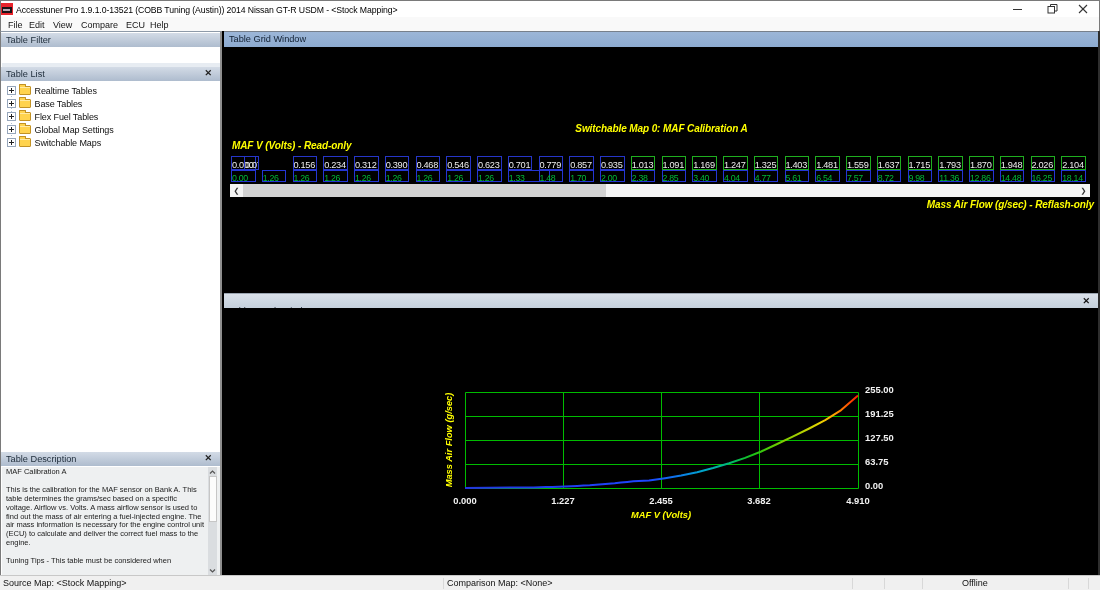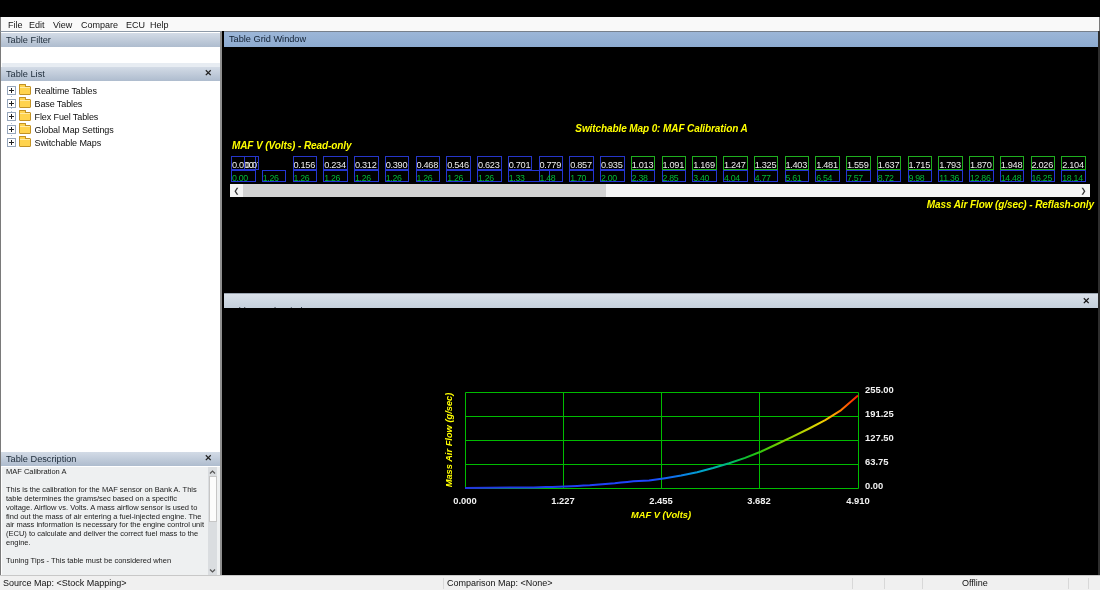--- a/index.html
+++ b/index.html
@@ -44,20 +44,31 @@
 .plus:after{content:"";position:absolute;left:3px;top:1px;width:1px;height:5px;background:#222;}
 .tlabel{position:absolute;left:33.5px;top:1.5px;font-size:9px;letter-spacing:-0.1px;color:#101010;}
 .folder{position:absolute;left:18px;top:2px;width:12px;height:9px;background:#ffd34e;border:1px solid #c29225;border-radius:1px;box-shadow:inset 0 1px 0 #ffeaa4;}
 .folder:before{content:"";position:absolute;left:-1px;top:-3px;width:5px;height:2px;background:#ffd34e;border:1px solid #c29225;border-bottom:none;border-radius:1px 1px 0 0;}
 
 #descbody{position:absolute;left:1px;top:435px;width:218px;height:109px;background:#eef0f1;font-size:7.5px;line-height:8.9px;color:#1a1a1a;letter-spacing:0px;}
 #descscroll{position:absolute;right:3px;top:0px;width:9px;height:109px;background:#dadde0;}
 </style></head>
 <body>
 <div id="win">
+  <div id="titlebar">
+    <div id="appicon"></div>
+    <div id="title">Accesstuner Pro 1.9.1.0-13521 (COBB Tuning (Austin)) 2014 Nissan GT-R USDM  -  &lt;Stock Mapping&gt;</div>
+    <svg class="abs" style="left:1005px;top:0;" width="95" height="17">
+      <line x1="7" y1="8.5" x2="16" y2="8.5" stroke="#333" stroke-width="1"></line>
+      <rect x="42" y="5.5" width="6.5" height="6.5" fill="none" stroke="#333" stroke-width="1"></rect>
+      <path d="M 44.5 5.5 L 44.5 3.5 L 51 3.5 L 51 10 L 48.5 10" fill="none" stroke="#333" stroke-width="1"></path>
+      <line x1="73" y1="4" x2="81" y2="12" stroke="#333" stroke-width="1.1"></line>
+      <line x1="81" y1="4" x2="73" y2="12" stroke="#333" stroke-width="1.1"></line>
+    </svg>
+  </div>
   <div id="menubar">
     <div class="menu" style="left:7px;">File</div>
     <div class="menu" style="left:28px;">Edit</div>
     <div class="menu" style="left:52px;">View</div>
     <div class="menu" style="left:80px;">Compare</div>
     <div class="menu" style="left:125px;">ECU</div>
     <div class="menu" style="left:149px;">Help</div>
   </div>
 
   <div id="leftpanel">

